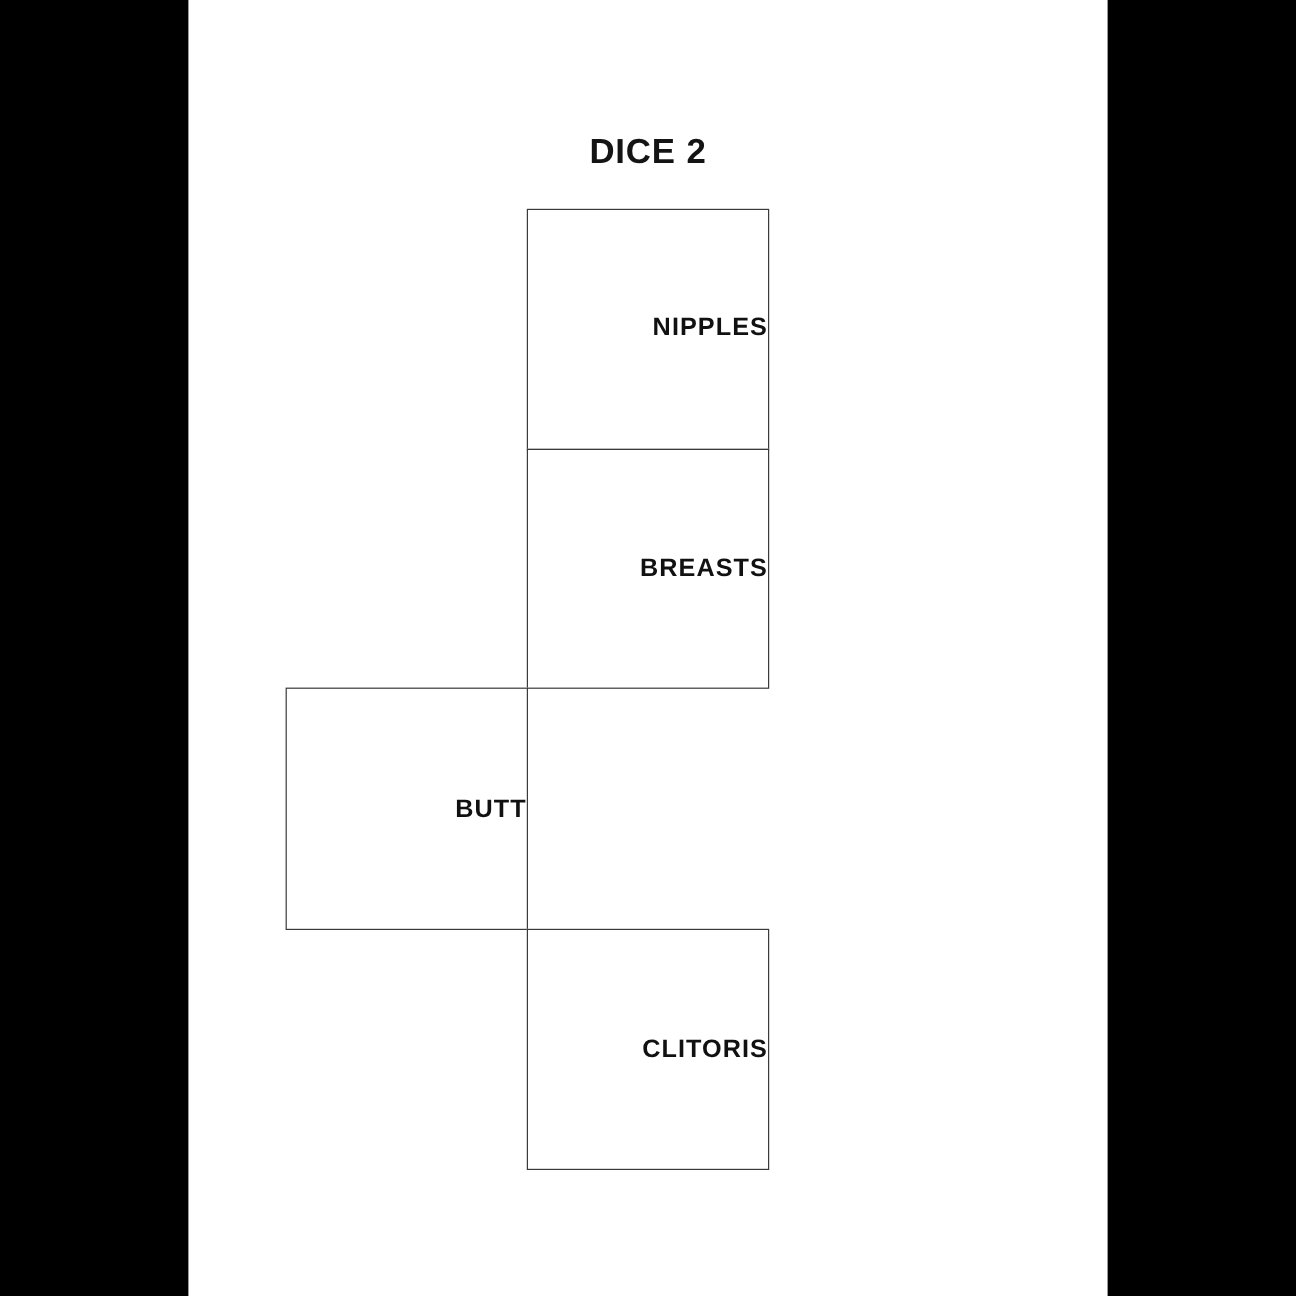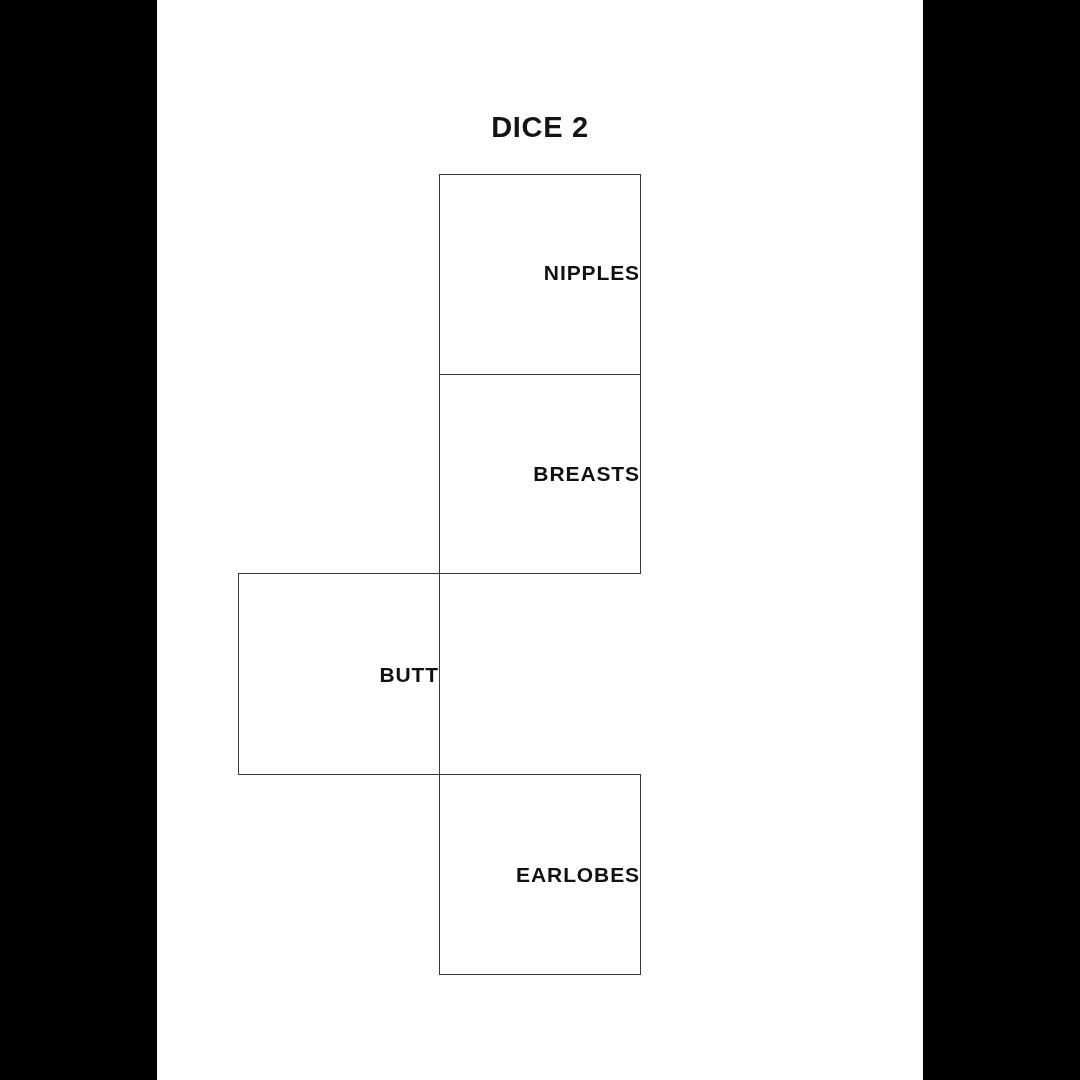--- a/index.html
+++ b/index.html
@@ -121,18 +121,18 @@
         <span class="face-label">BREASTS</span>
       </div>
 
       <div class="face face-left c-left r3">
         <span class="face-label">BUTT</span>
       </div>
 
 
 
       <div class="face face-bottom c-mid r4">
-        <span class="face-label">EARLOBES</span>
+        <span class="face-label">CLITORIS</span>
       </div>
 
     </div>
   </div>
 </div>
 
 </body></html>

